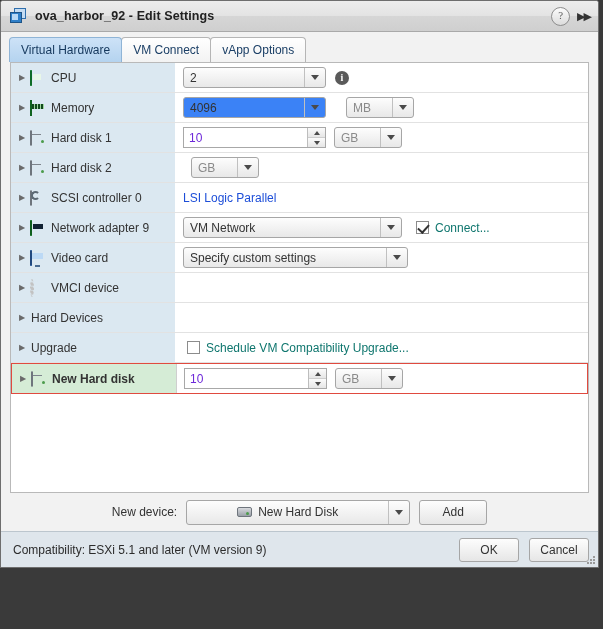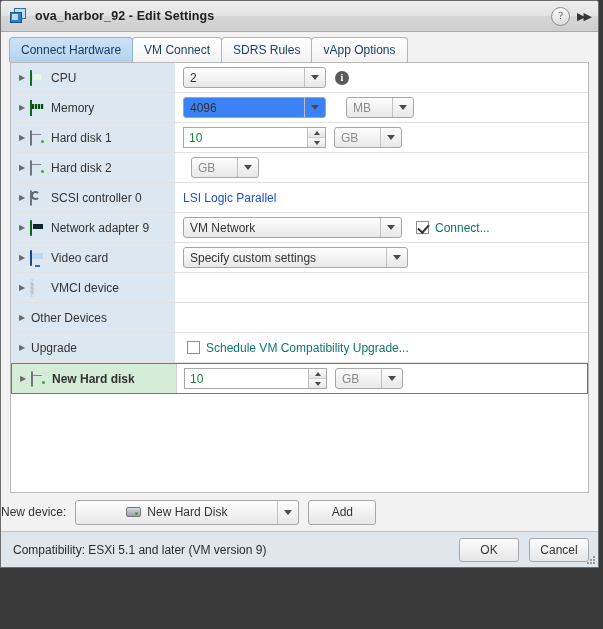--- a/index.html
+++ b/index.html
@@ -169,21 +169,21 @@
     border-left:1px solid #c0c0c0;
     display:flex;align-items:center;justify-content:center;
   }
   .combo.muted .ctext{color:#8a8a8a;}
   .tri-down{width:0;height:0;border-left:4px solid transparent;border-right:4px solid transparent;
     border-top:5px solid #4a4a4a;}
   .spin-wrap{
     height:21px;display:flex;align-items:stretch;
     border:1px solid #a8a8a8;background:#fff;box-sizing:border-box;
   }
-  .spin-wrap .sval{flex:1 1 auto;display:flex;align-items:center;padding-left:5px;font-size:12px;color:#15803d;}
+  .spin-wrap .sval{flex:1 1 auto;display:flex;align-items:center;padding-left:5px;font-size:12px;color:#6d28d9;}
   .spin-btns{flex:0 0 17px;width:17px;display:flex;flex-direction:column;
     border-left:1px solid #bdbdbd;}
   .spin-btns div{flex:1 1 50%;display:flex;align-items:center;justify-content:center;
     background:linear-gradient(to bottom,#fbfbfb,#e6e6e6);cursor:pointer;}
   .spin-btns div:first-child{border-bottom:1px solid #cdcdcd;}
   .tri-up-sm{width:0;height:0;border-left:3px solid transparent;border-right:3px solid transparent;
     border-bottom:4px solid #4a4a4a;}
   .tri-down-sm{width:0;height:0;border-left:3px solid transparent;border-right:3px solid transparent;
     border-top:4px solid #4a4a4a;}
   .cbox{
@@ -194,21 +194,21 @@
   }
   .cbox.checked:after{
     content:"";position:absolute;left:3px;top:0px;width:5px;height:9px;
     border:solid #333;border-width:0 2px 2px 0;transform:rotate(42deg);
   }
   .plain-val{font-size:12px;color:#1d4ed8;}
   .cb-label{font-size:12px;color:#0f766e;white-space:nowrap;}
   
   .newdev-bar{
     flex:0 0 38px;height:38px;
-    display:flex;align-items:center;justify-content:flex-start;
+    display:flex;align-items:center;justify-content:center;
     background:#f2f2f2;
     box-sizing:border-box;
   }
   .newdev-label{font-size:12px;color:#333;margin-right:9px;}
   .btn{
     height:24px;min-width:62px;box-sizing:border-box;
     border:1px solid #a6a6a6;border-radius:3px;
     background:linear-gradient(to bottom,#fdfdfd,#e6e6e6);
     font-size:12px;color:#333;
     display:inline-flex;align-items:center;justify-content:center;
@@ -254,23 +254,22 @@
         <i class="b2"></i>
         <i class="b3"></i>
     </span>
     <span class="title-text">ova_harbor_92 - Edit Settings</span>
     <span class="title-spacer"></span>
     <span class="help-btn">?</span>
     <span class="expand-btn">▶▶</span>
   </div>
 
   <div class="tabstrip">
-    <div class="tab active">Connect Hardware</div>
+    <div class="tab active">Virtual Hardware</div>
     <div class="tab">VM Connect</div>
-    <div class="tab">SDRS Rules</div>
     <div class="tab">vApp Options</div>
   </div>
 
   <div class="panel">
     <div class="rows">
 
       <div class="row">
         <div class="label">
           <span class="caret">▶</span>
           <span class="dev-icon"><span class="ico-cpu"></span></span>
@@ -402,21 +401,21 @@
           <span class="caret">▶</span>
           <span class="dev-icon"><span class="ico-gear"></span></span>
           <span class="lbl-text">VMCI device</span>
         </div>
         <div class="value"></div>
       </div>
 
       <div class="row">
         <div class="label">
           <span class="caret">▶</span>
-          <span class="lbl-text" style="margin-left:1px">Other Devices</span>
+          <span class="lbl-text" style="margin-left:1px">Hard Devices</span>
         </div>
         <div class="value"></div>
       </div>
 
       <div class="row">
         <div class="label">
           <span class="caret">▶</span>
           <span class="lbl-text" style="margin-left:1px">Upgrade</span>
         </div>
         <div class="value">

